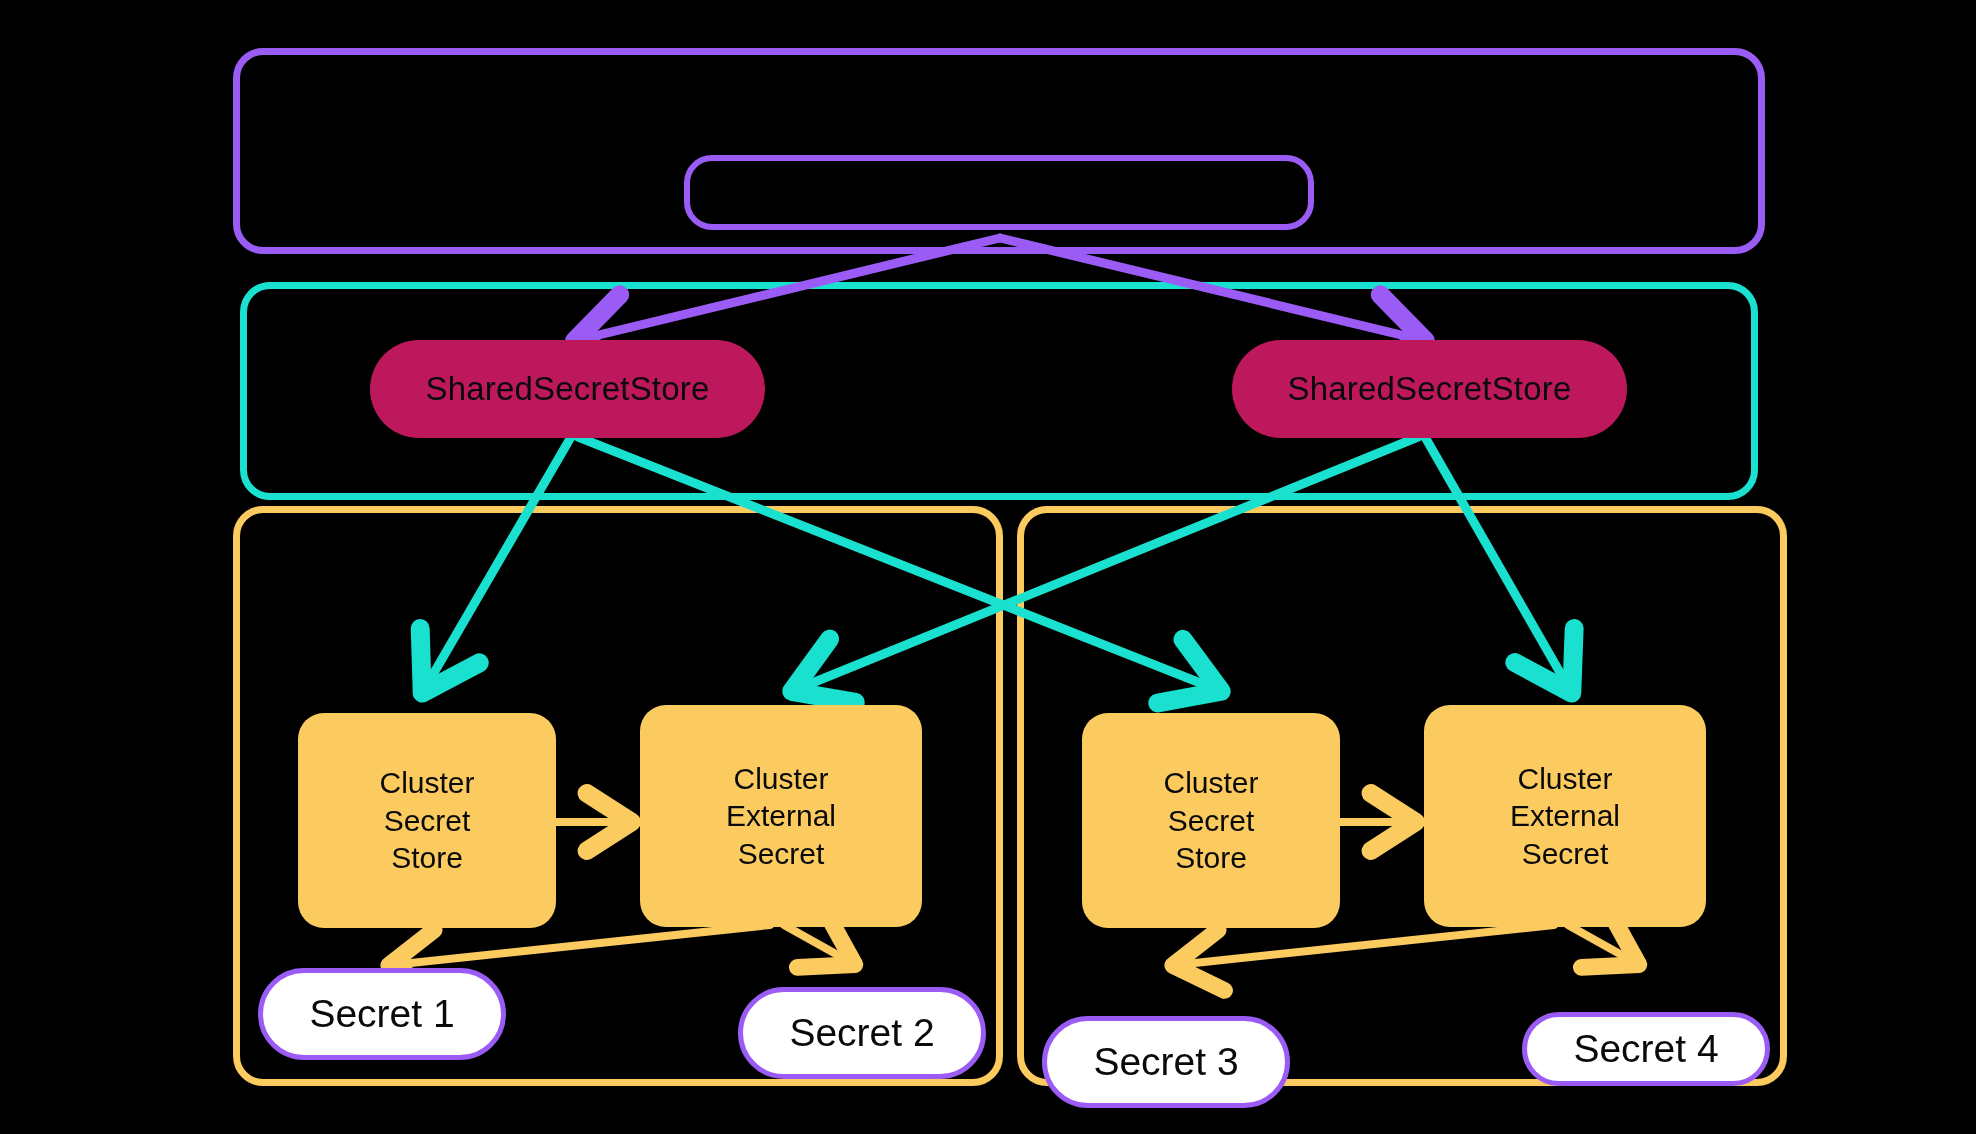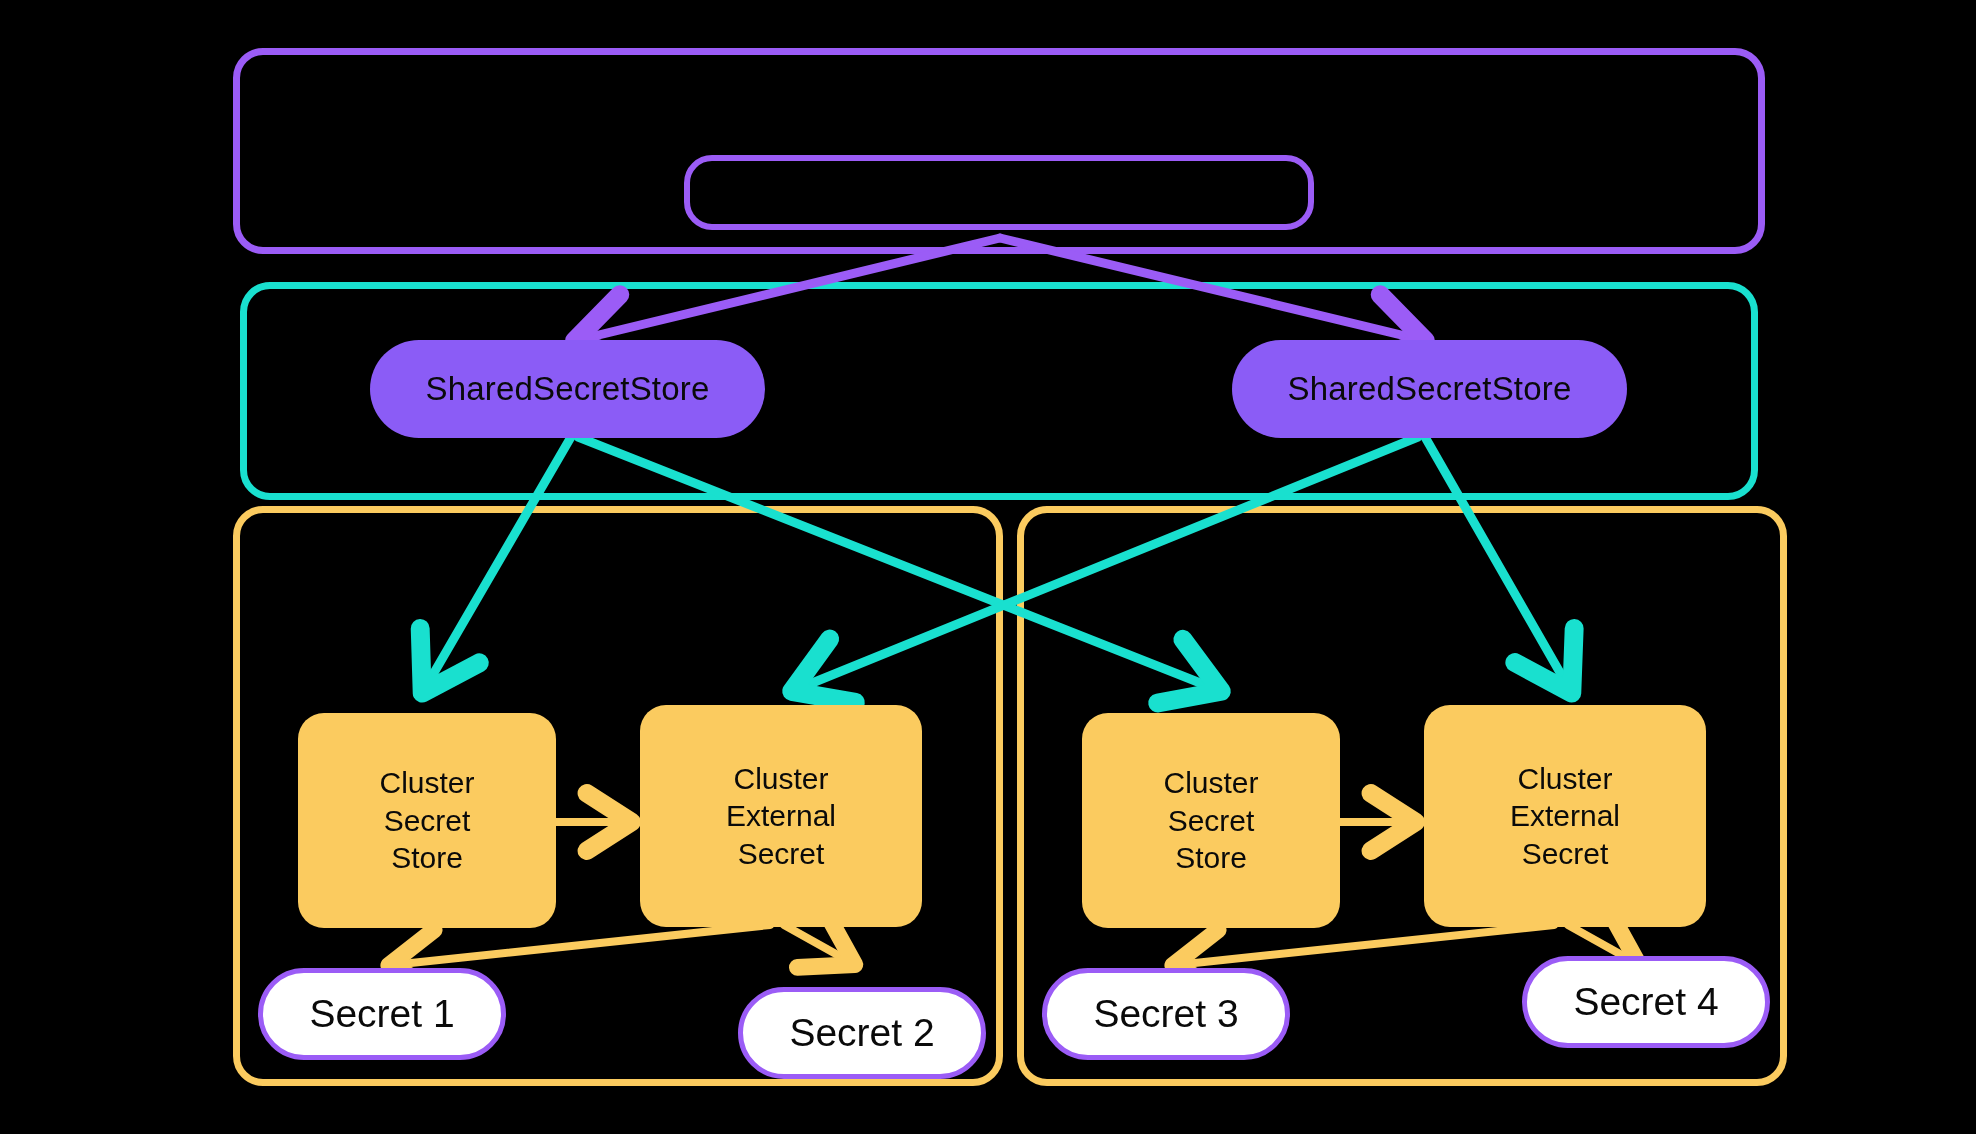--- a/index.html
+++ b/index.html
@@ -63,21 +63,21 @@
     position: absolute;
     box-sizing: border-box;
     display: flex;
     align-items: center;
     justify-content: center;
     text-align: center;
     color: #0a0a0a;
     z-index: 8;
   }
   .node-shared {
-    background: #8b5cf6;
+    background: #be185d;
     border-radius: 58px;
     font-size: 33px;
     letter-spacing: 0.2px;
     text-align: center;
   }
   .node-cluster {
     background: #FBCB5F;
     border-radius: 26px;
     font-size: 30px;
     line-height: 1.25;
@@ -190,21 +190,21 @@
   </div>
 
   <div class="node node-secret" style="left:258px; top:968px; width:248px; height:92px;">
     <span>Secret 1</span>
   </div>
 
   <div class="node node-secret" style="left:738px; top:968px; width:248px; height:92px;margin-top:19px;">
     <span>Secret 2</span>
   </div>
 
-  <div class="node node-secret" style="left:1042px; top:968px; width:248px; height:92px;">
+  <div class="node node-secret" style="left:1042px; top:1016px; width:248px; height:92px;">
     <span>Secret 3</span>
   </div>
 
-  <div class="node node-secret" style="left:1522px; top:956px; width:248px; height:92px;">
+  <div class="node node-secret" style="left:1522px; top:1012px; width:248px; height:74px;">
     <span>Secret 4</span>
   </div>
 
 </div>
 
 </body></html>

